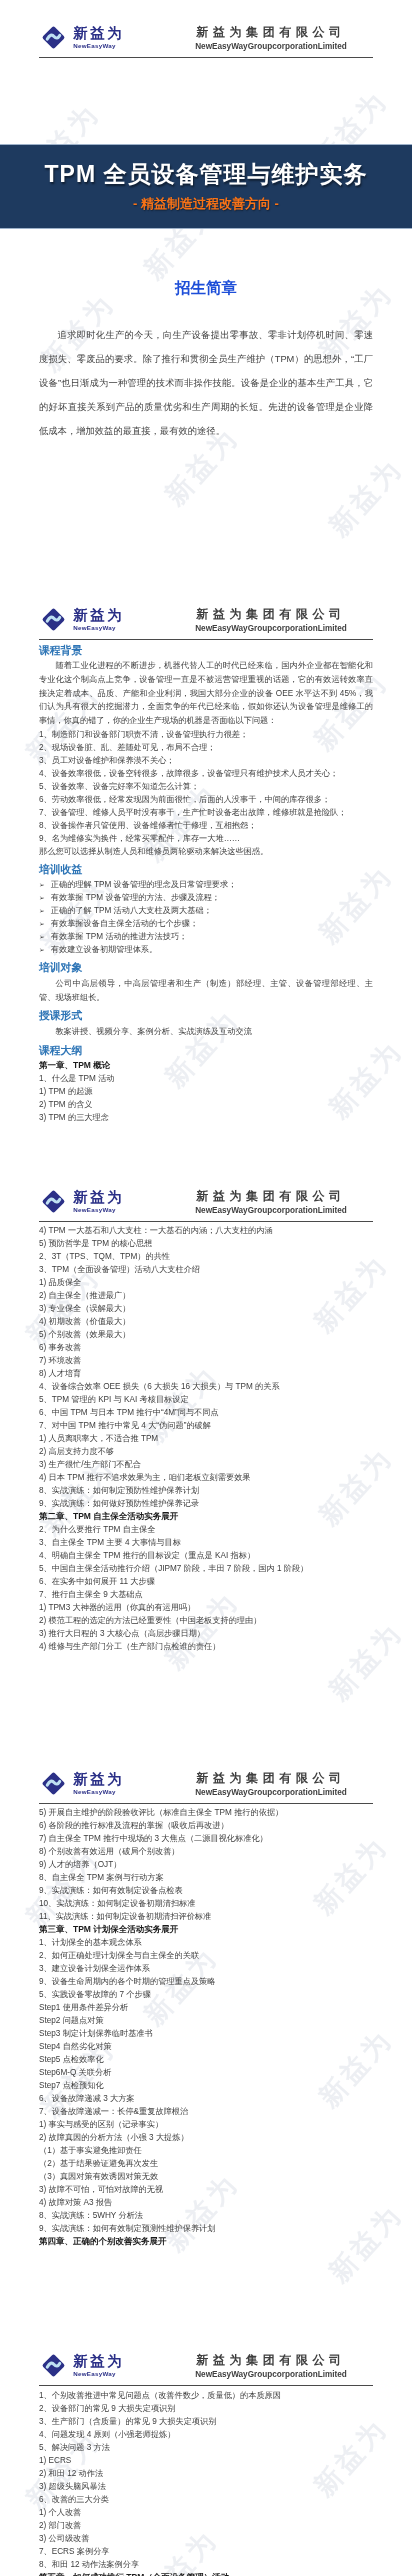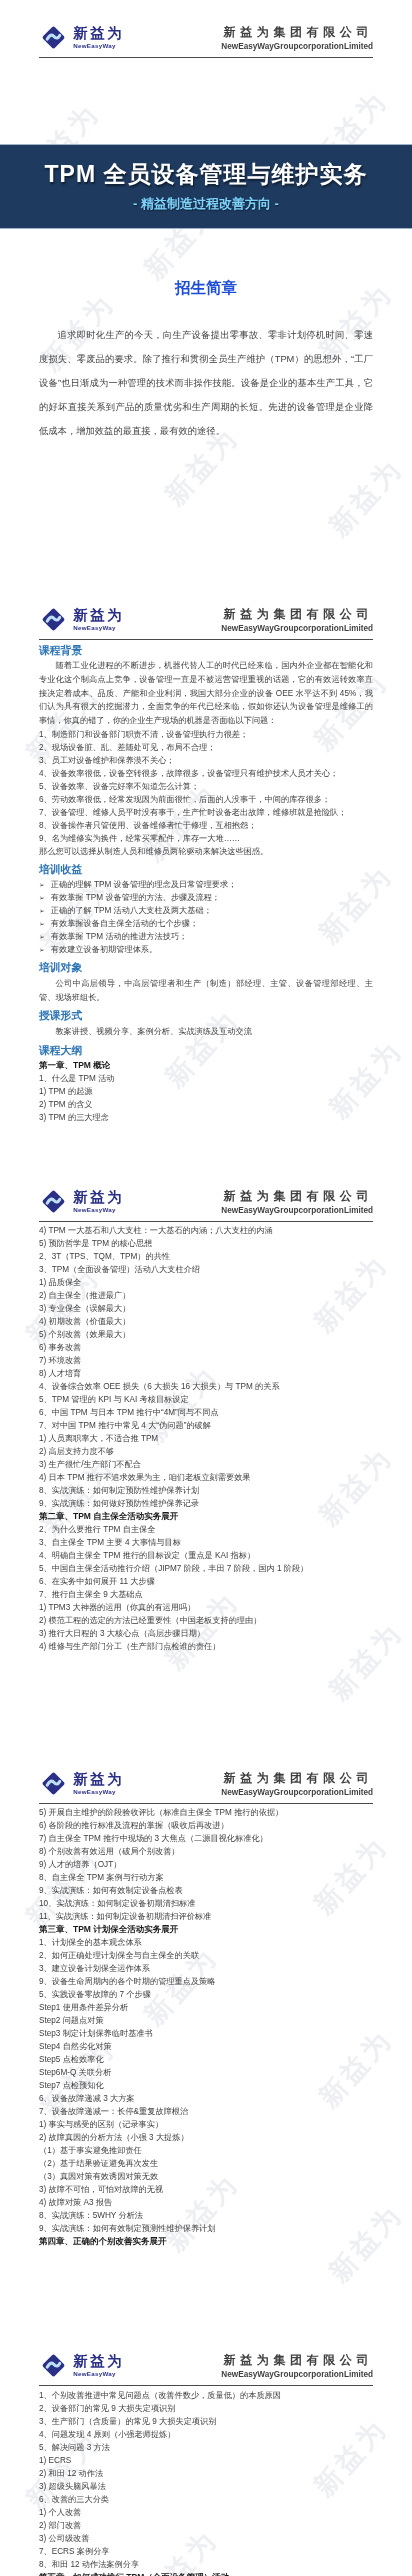--- a/index.html
+++ b/index.html
@@ -6,27 +6,27 @@
   body{width:412px;font-family:"Liberation Sans","DejaVu Sans",sans-serif;color:#3d3d3d;}
   .page{position:relative;height:582px;overflow:hidden;padding:0 39px;box-sizing:border-box;background:#fff;}
   .page:last-child{height:584px;}
   .wm{position:absolute;font-size:27px;font-weight:bold;color:#dfe3ea;opacity:.55;transform:rotate(-48deg);letter-spacing:4.1px;z-index:1;white-space:nowrap;}
   .page-header{position:relative;z-index:2;display:flex;align-items:center;padding-top:18.5px;height:38px;border-bottom:1px solid #4a4a4a;}
   .logo{display:flex;align-items:center;width:130px;}
   .logo-diamond{width:29px;height:29px;flex:0 0 29px;margin-right:5.2px;}
   .logo-text{display:flex;flex-direction:column;line-height:1.05;}
   .logo-cn{font-size:14.4px;font-weight:bold;color:#2b3087;letter-spacing:2.6px;}
   .logo-en{font-size:6.2px;font-weight:bold;color:#2b3087;letter-spacing:0.3px;margin-top:1.5px;}
-  .company{flex:1;text-align:right;}
+  .company{flex:1;text-align:center;}
   .company-cn{font-size:12px;font-weight:bold;letter-spacing:4.6px;color:#3f3f3f;}
   .company-en{font-size:8.2px;font-weight:bold;color:#3f3f3f;margin-top:1px;}
   .page-body{position:relative;z-index:2;}
   .banner{margin:86px -39px 0;background:#1e3a5f;height:83px;display:flex;flex-direction:column;justify-content:center;align-items:center;border-top:0.5px solid #9db1c9;border-bottom:0.5px solid #9db1c9;}
   .banner-title{color:#fff;font-size:23px;font-weight:bold;letter-spacing:1px;text-shadow:1px 1.5px 2.1px rgba(0,0,0,.5);}
-  .banner-sub{color:#7dd3fc;font-size:13px;font-weight:bold;margin-top:5px;text-shadow:0.5px 1px 1.5px rgba(0,0,0,.45);}
+  .banner-sub{color:#f97316;font-size:13px;font-weight:bold;margin-top:5px;text-shadow:0.5px 1px 1.5px rgba(0,0,0,.45);}
   .blk-title{text-align:center;font-size:15.5px;font-weight:bold;color:#1d4ed8;}
   .blk-intro-para{font-size:9.3px;font-weight:normal;line-height:24px;color:#404040;text-align:justify;text-indent:2em;}
   .blk-para{font-size:8.2px;line-height:13.7px;text-align:justify;text-indent:2em;}
   .blk-h-blue{font-size:10.8px;font-weight:bold;color:#2e75b6;line-height:15.5px;margin-top:3.1px;padding:1px 0;}
   .blk-h-bold{font-size:8.5px;font-weight:bold;color:#1a1a1a;line-height:13px;}
   .blk-line{font-size:8.2px;line-height:13px;}
   .blk-bullet{font-size:8.2px;line-height:13px;}
   .blk-bullet .bg{font-size:6.7px;margin-right:6.2px;color:#404040;}
 </style>
 </head>

